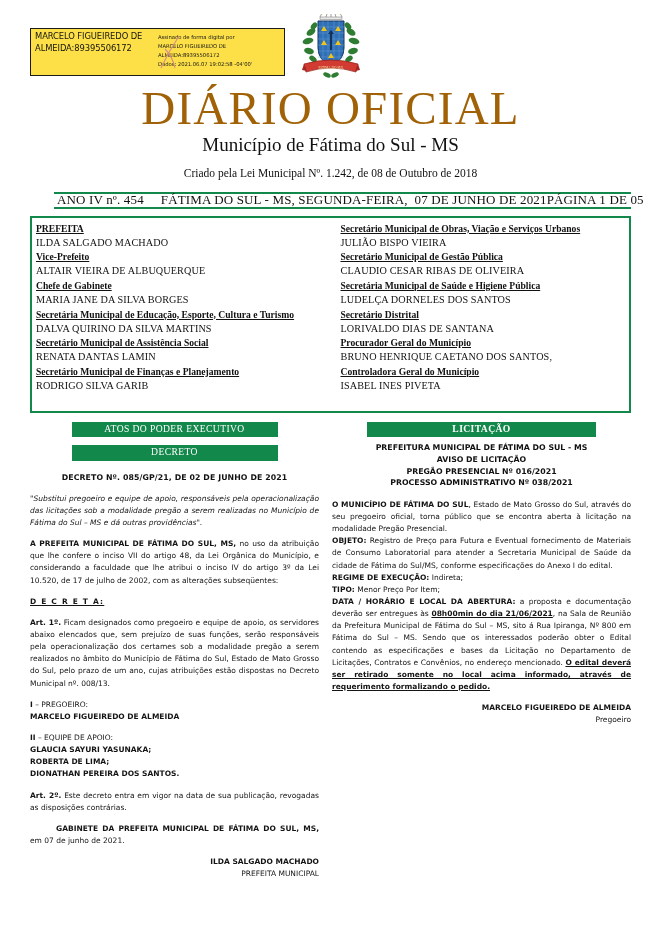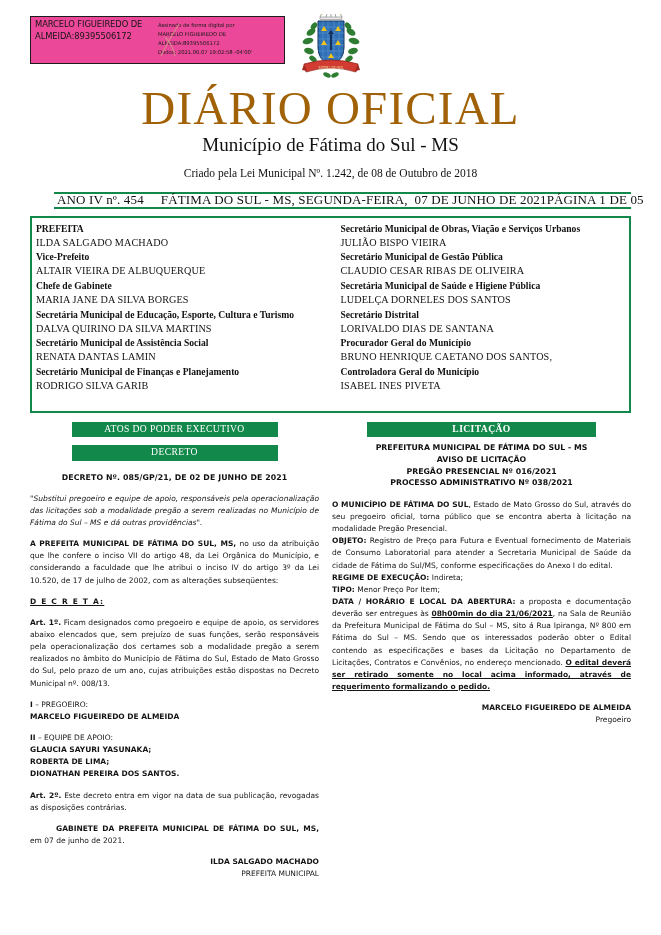--- a/index.html
+++ b/index.html
@@ -20,27 +20,27 @@
     width: 661px;
     height: 935px;
     box-sizing: border-box;
     padding: 0 30px;
   }
 
   
   .sig-wrap {
     position: absolute;
     left: 30px;
-    top: 16px;
+    top: 28px;
     width: 255px;
     height: 48px;
     border: 1px solid #1c1c1c;
     box-sizing: border-box;
     display: flex;
-    background: #ec4899;
+    background: #fde047;
     z-index: 5;
   }
   .sig-name {
     width: 122px;
     padding: 2px 3px 0 4px;
     font-family: "DejaVu Sans", sans-serif;
     font-size: 8.4px;
     line-height: 1.42;
     letter-spacing: -0.1px;
     color: #141414;
@@ -141,20 +141,21 @@
   }
   .officials .col.left  { padding-right: 9px; }
   .officials .col.right { padding-left: 10px; }
   .off-role {
     font-family: "Liberation Serif", serif;
     font-weight: bold;
     font-size: 9.6px;
     line-height: 1.45;
     text-align: justify;
     color: #111;
+    text-decoration: underline;
   }
   .off-name {
     font-family: "Liberation Serif", serif;
     font-size: 10.2px;
     line-height: 1.45;
     color: #111;
     letter-spacing: 0.1px;
   }
 
   

